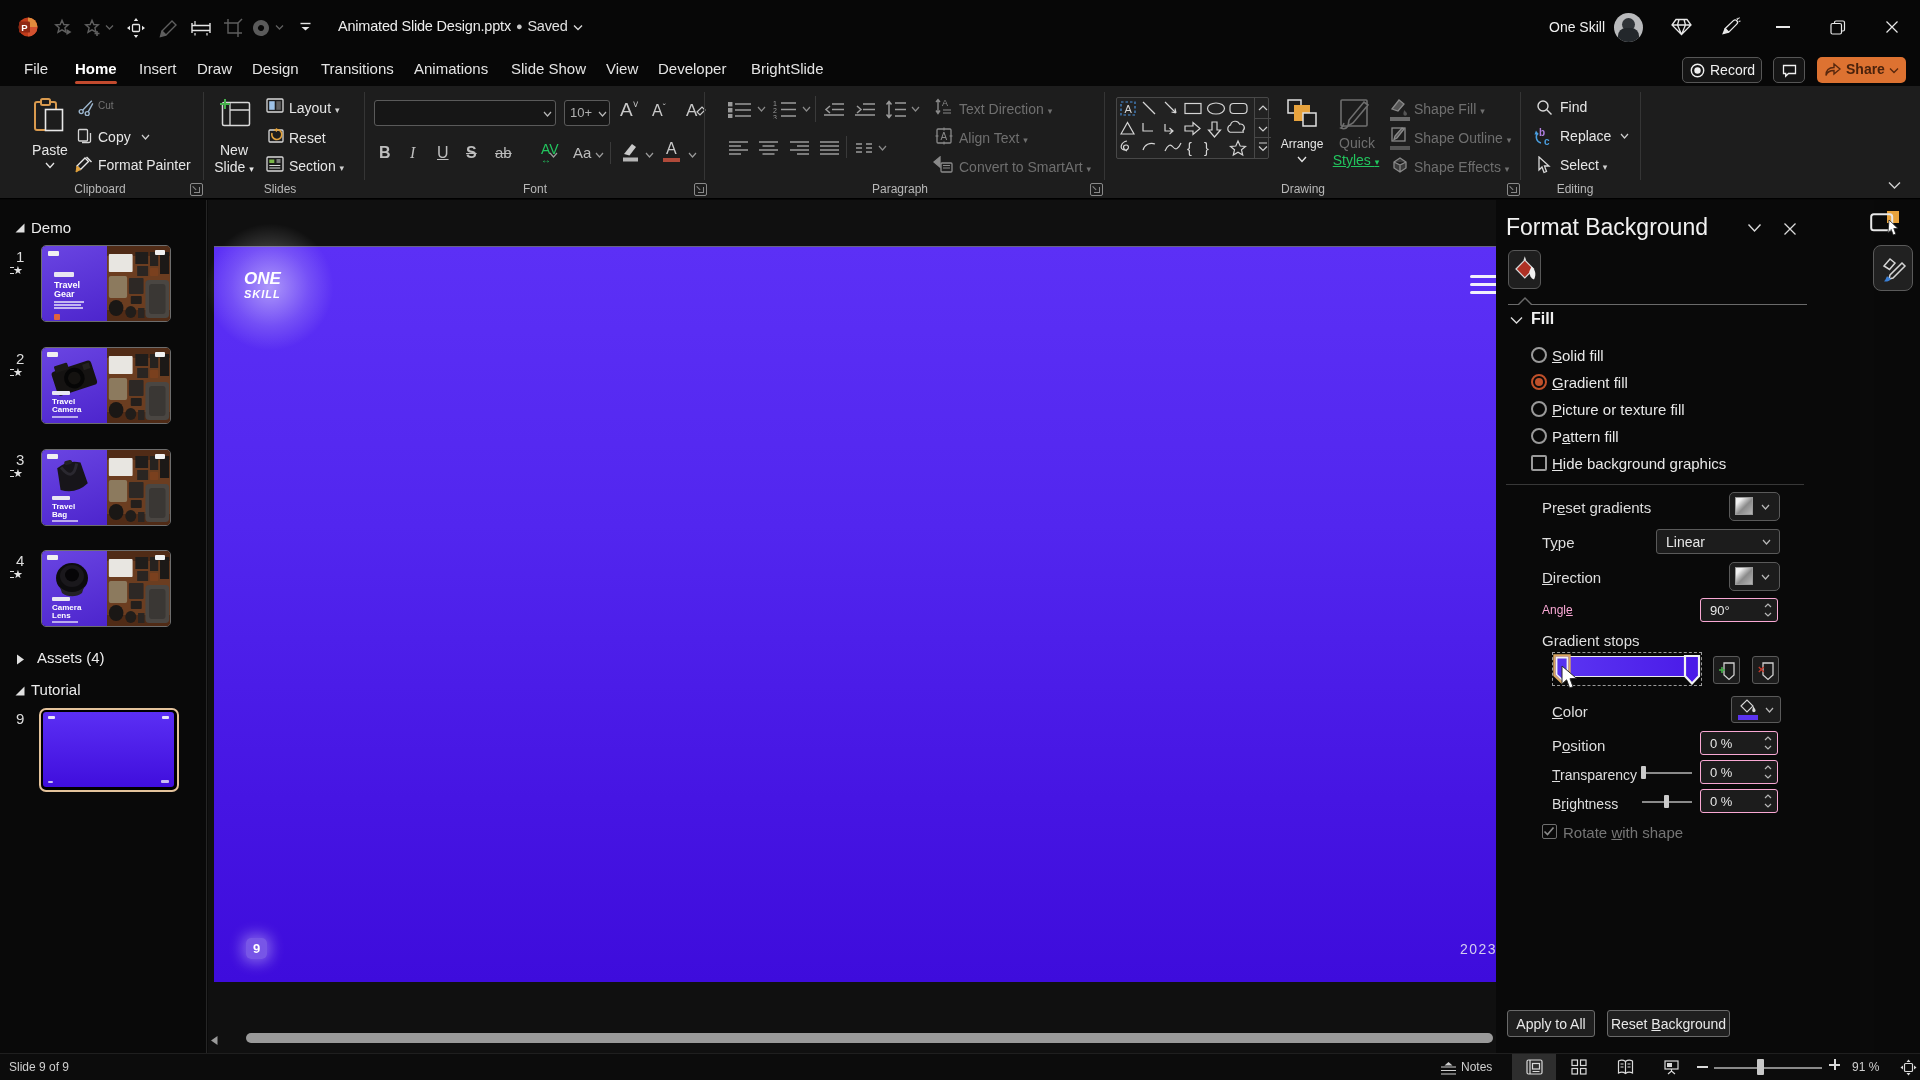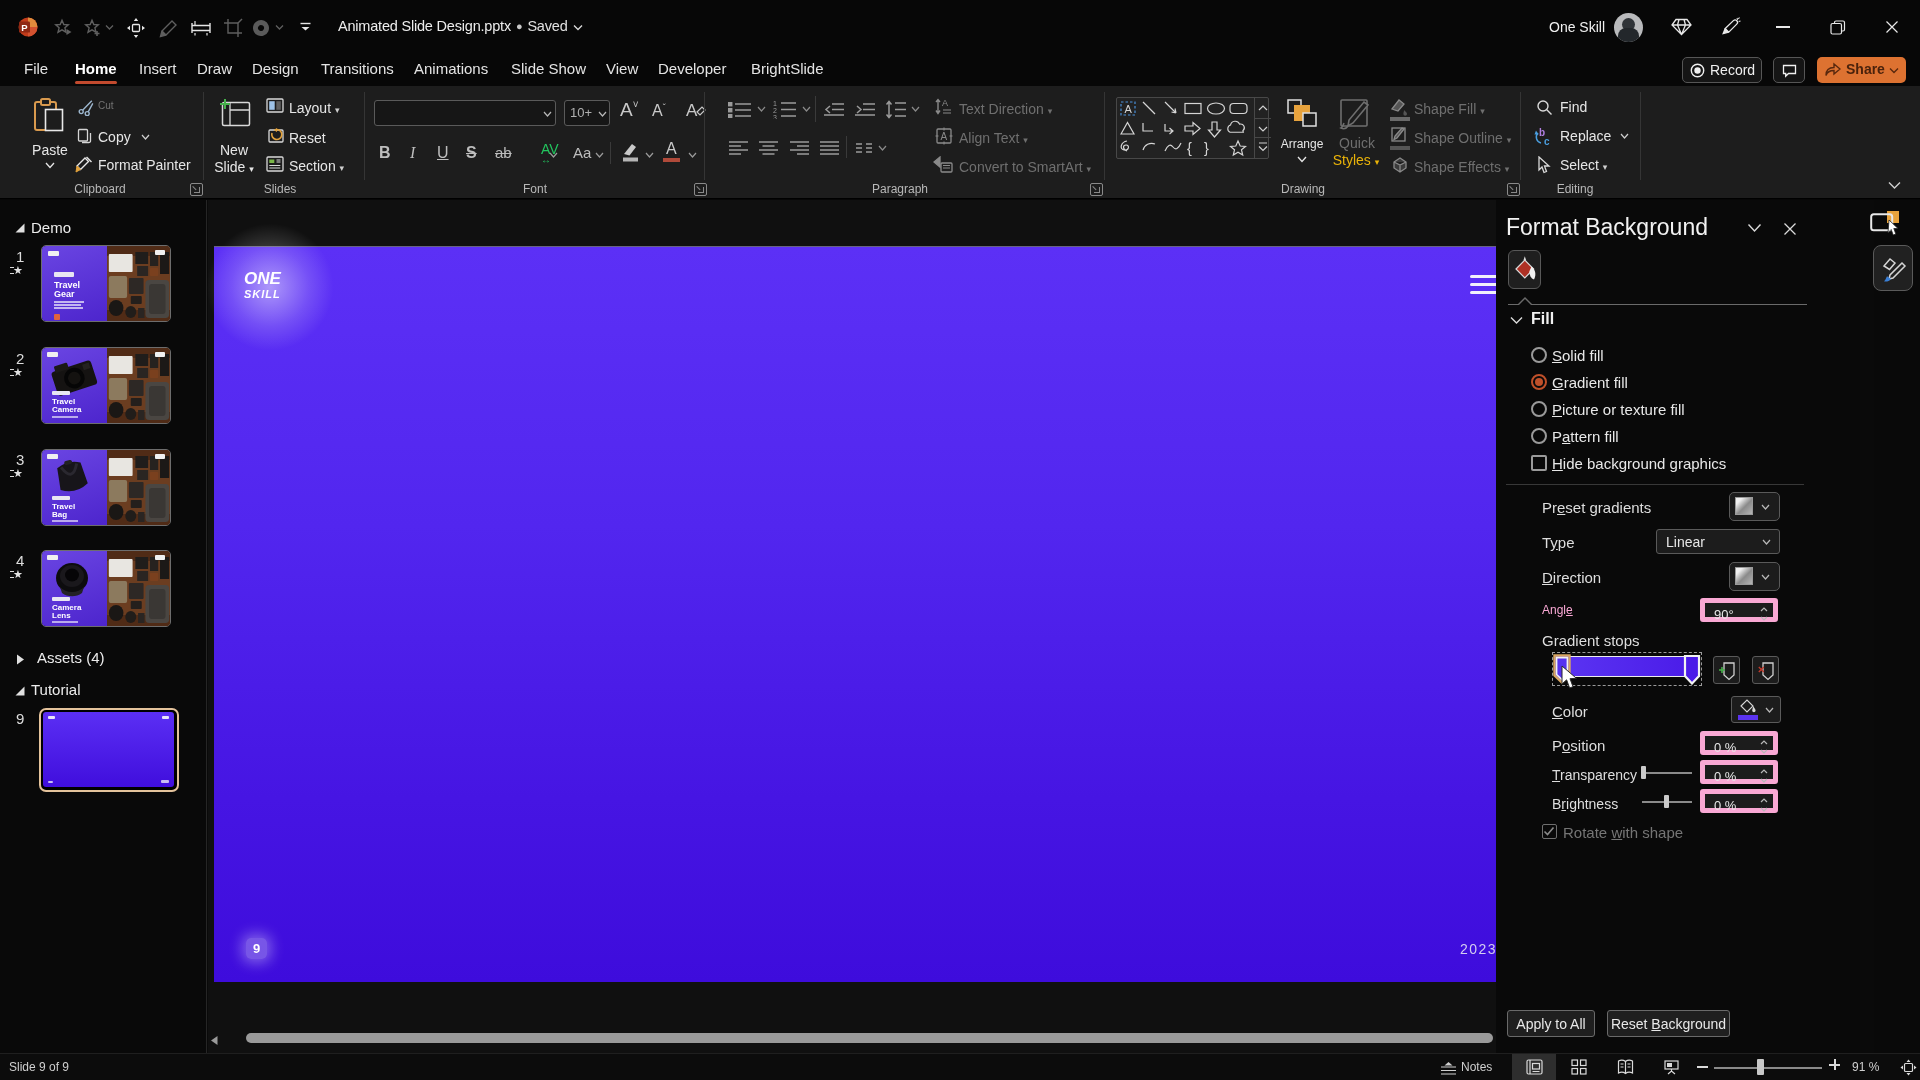--- a/index.html
+++ b/index.html
@@ -25,21 +25,21 @@
 .snum { position:absolute; left:16px; font-size:15px; color:#dcdcdc; }
 .sstar { position:absolute; left:13px; font-size:11px; color:#e2e2e2; }
 .sstar:before { content:""; position:absolute; left:-3px; top:2.5px; width:4px; height:1.5px; background:#d8d8d8; }
 .sstar:after { content:""; position:absolute; left:-3px; top:8.5px; width:4px; height:1.5px; background:#d8d8d8; }
 
 #slidearea { position:absolute; top:200px; left:208px; width:1348px; height:853px; background:#101010; }
 #theslide { position:absolute; left:6px; top:47px; width:1311px; height:735px; box-shadow:0 -1px 0 rgba(190,180,245,.5), 1px 0 0 rgba(190,180,245,.45); background:linear-gradient(180deg,#5c30f6 0%,#5226ef 38%,#4615e3 75%,#3e0cdc 100%); }
 
 #rightpanel { position:absolute; top:200px; left:1496px; width:364px; height:853px; background:#090909; }
 #iconstrip { position:absolute; top:200px; left:1874px; width:46px; height:853px; background:#090909; }
-.spinner { position:absolute; width:78px; height:24px; background:#1c1c1c; border:5px solid #f9a8d4; border-radius:3px; font-size:13px; color:#e6e6e6; }
+.spinner { position:absolute; width:78px; height:24px; background:#1c1c1c; border:1px solid #f9a8d4; border-radius:3px; font-size:13px; color:#e6e6e6; }
 .spinner .val { position:absolute; left:9px; top:4px; }
 .spinner .updn { position:absolute; right:4px; top:2px; width:10px; height:18px; }
 .radio { position:absolute; width:16px; height:16px; border:2px solid #9a9a9a; border-radius:50%; background:transparent; }
 .radio.sel { border-color:#c0502a; }
 .radio.sel:after { content:""; position:absolute; left:2px; top:2px; width:8px; height:8px; background:#c0502a; border-radius:50%; }
 .chk { position:absolute; width:16px; height:16px; border:2px solid #9a9a9a; border-radius:2px; }
 </style>
 </head>
 <body>
 <div id="app">
@@ -383,21 +383,21 @@
     <div class="abs" style="left:1272px;top:51px;width:60px;text-align:center;font-size:12px;color:#e6e6e6;">Arrange</div>
     <svg class="abs" style="left:1297px;top:70px" width="10" height="7" viewBox="0 0 10 7" fill="none" stroke="#e6e6e6" stroke-width="1.3">
         <path d="M1 1 L5 5.5 L9 1"></path>
       </svg>
     <svg class="abs" style="left:1338px;top:11px" width="38" height="34" viewBox="0 0 38 34" fill="none" stroke="#6f6f6f" stroke-width="1.6">
       <rect x="3" y="3" width="26" height="26" rx="1"></rect>
       <path d="M30 8 L15 26 l-5 3 1-6 L26 5 Z" fill="#1d1d1d"></path>
       <path d="M10 29 c-2 3 -5 3 -7 2 c2 -1 2 -3 3 -5"></path>
     </svg>
     <div class="abs" style="left:1332px;top:49px;width:50px;text-align:center;font-size:14px;color:#6f6f6f;">Quick</div>
-    <div class="abs" style="left:1326px;top:66px;width:60px;text-align:center;font-size:14px;color:#eab308;">Styles <span style="font-size:9px;">▾</span></div>
+    <div class="abs" style="left:1326px;top:66px;width:60px;text-align:center;font-size:14px;color:#22c55e;text-decoration:underline;">Styles <span style="font-size:9px;">▾</span></div>
     <svg class="abs" style="left:1390px;top:11px" width="19" height="19" viewBox="0 0 19 19" fill="none" stroke="#8a8a8a" stroke-width="1.3">
       <path d="M2 12 L9 3 l5 4 -6 7 Z" fill="#555"></path>
         <path d="M14 13 c1.5 2 3 2.2 3 4 a1.8 1.8 0 0 1 -3.6 0 c0 -1.8 .6 -2 .6 -4 Z" fill="#555" stroke="none"></path>
     </svg>
     <div class="abs" style="left:1390px;top:31px;width:20px;height:4px;background:#6a6a6a;"></div>
     <div class="abs" style="left:1414px;top:15px;font-size:14px;color:#6f6f6f;">Shape Fill <span style="font-size:9px;">▾</span></div>
     <svg class="abs" style="left:1390px;top:40px" width="19" height="19" viewBox="0 0 19 19" fill="none" stroke="#8a8a8a" stroke-width="1.3">
       <rect x="2" y="2" width="13" height="13"></rect>
         <path d="M14 3 L7 12 l-3 1.5 1-3.5 L12 2 Z" fill="#555"></path>
     </svg>

